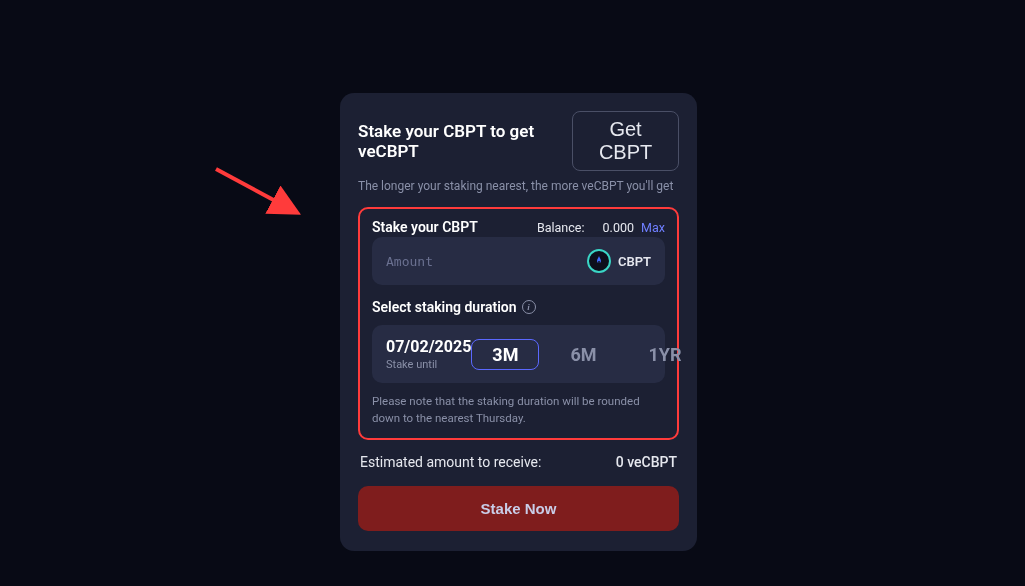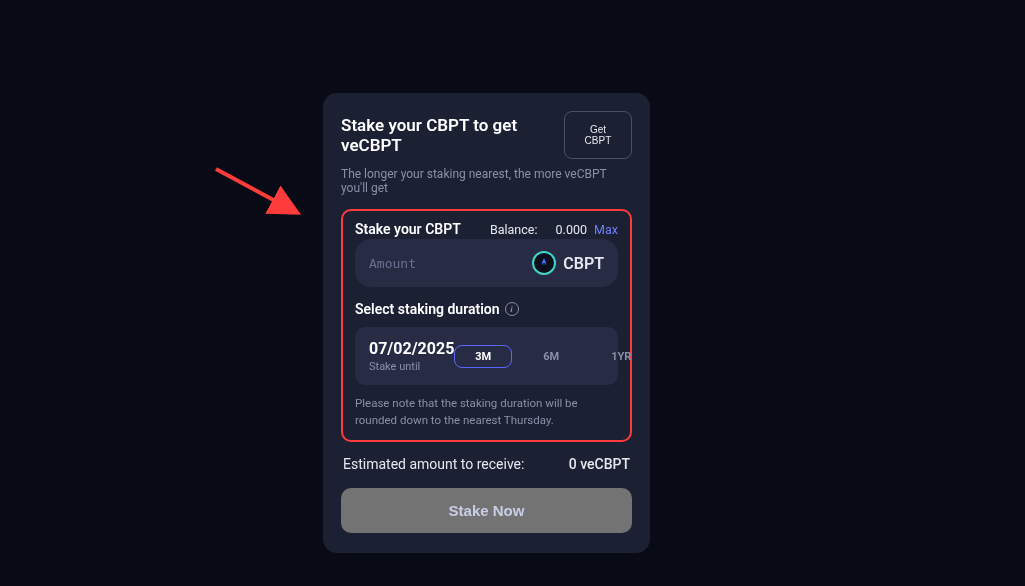--- a/index.html
+++ b/index.html
@@ -7,44 +7,44 @@
     width: 1025px;
     height: 586px;
     background: #080a15;
     font-family: -apple-system, BlinkMacSystemFont, "Segoe UI", Roboto, Arial, sans-serif;
     color: #fff;
     position: relative;
     overflow: hidden;
   }
   .card {
     position: absolute;
-    left: 323px;
+    left: 340px;
     top: 93px;
-    width: 327px;
+    width: 357px;
     background: #1c2033;
     border-radius: 14px;
     padding: 18px 18px 20px 18px;
   }
   .header-row {
     display: flex;
     align-items: center;
     justify-content: space-between;
     margin-bottom: 8px;
   }
   .title {
     font-size: 17px;
     font-weight: 600;
     color: #fff;
   }
   .get-btn {
     background: transparent;
     border: 1px solid #4a4f66;
     color: #e6e8ef;
-    font-size: 10px;
-    padding: 12px 12px;
+    font-size: 20px;
+    padding: 6px 12px;
     border-radius: 8px;
     cursor: pointer;
   }
   .subtitle {
     font-size: 12px;
     color: #8a90a8;
     margin-bottom: 14px;
   }
   .highlight-box {
     border: 2px solid #ff3b3b;
@@ -70,21 +70,21 @@
   .balance-num { color: #e6e8ef; padding-left: 15px; }
   .max-link {
     color: #6f7fff;
     margin-left: 4px;
     cursor: pointer;
     text-decoration: none;
     text-align: right;
   }
   .amount-box {
     background: #272c44;
-    border-radius: 16px;
+    border-radius: 10px;
     padding: 12px 14px;
     display: flex;
     align-items: center;
     justify-content: space-between;
     margin-bottom: 14px;
   }
   .amount-input {
     background: transparent;
     border: none;
     outline: none;
@@ -94,21 +94,21 @@
     width: 60%;
   }
   .amount-input::placeholder {
     color: #6a7090;
   }
   .token-chip {
     display: flex;
     align-items: center;
     gap: 7px;
     color: #e6e8ef;
-    font-size: 16px;
+    font-size: 13px;
     font-weight: 600;
   }
   .token-icon {
     width: 24px;
     height: 24px;
     border-radius: 50%;
     background: #0d0f1c;
     border: 2px solid #3ad6c6;
     display: flex;
     align-items: center;
@@ -156,21 +156,21 @@
     font-size: 11px;
     color: #8a90a8;
     margin-top: 2px;
   }
   .pill-group {
     display: flex;
     gap: 10px;
     align-items: center;
   }
   .pill {
-    font-size: 11px;
+    font-size: 18px;
     font-weight: 700;
     color: #8a90a8;
     padding: 4px 20px;
     border-radius: 8px;
     cursor: pointer;
     border: 1px solid transparent;
   }
   .pill.active {
     color: #fff;
     border: 1px solid #5b68ff;
@@ -185,21 +185,21 @@
     justify-content: space-between;
     align-items: center;
     font-size: 14px;
     color: #e6e8ef;
     margin-bottom: 16px;
     padding: 0 2px;
   }
   .est-val { font-weight: 500; }
   .stake-now {
     width: 100%;
-    background: #737373;
+    background: #7f1d1d;
     color: #c9cde8;
     border: none;
     border-radius: 10px;
     padding: 14px 0;
     font-size: 15px;
     font-weight: 600;
     cursor: pointer;
   }
   .arrow {
     position: absolute;

